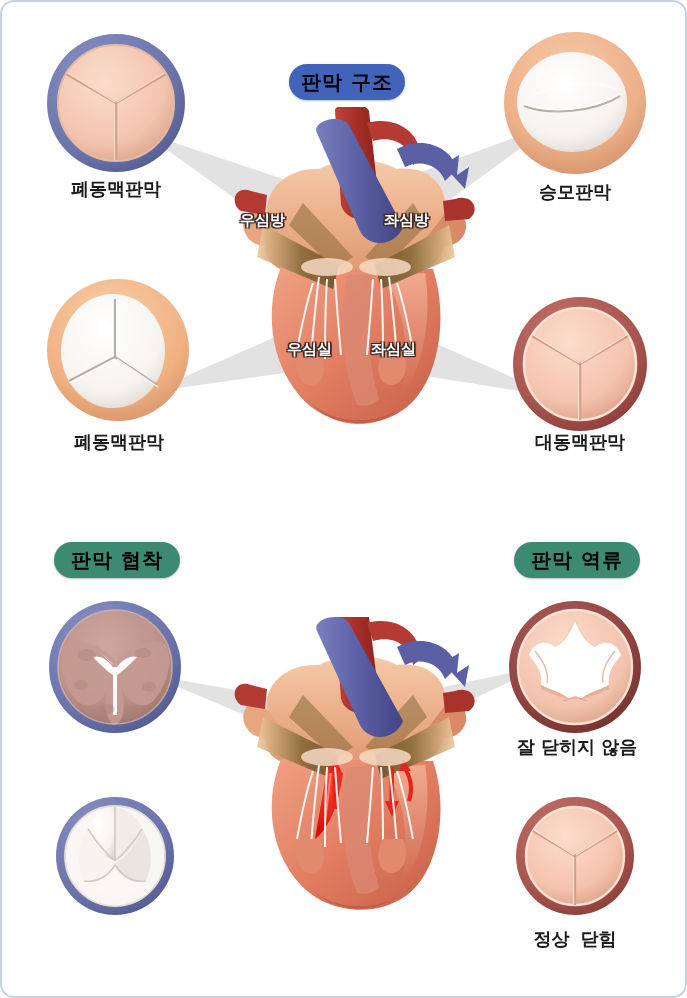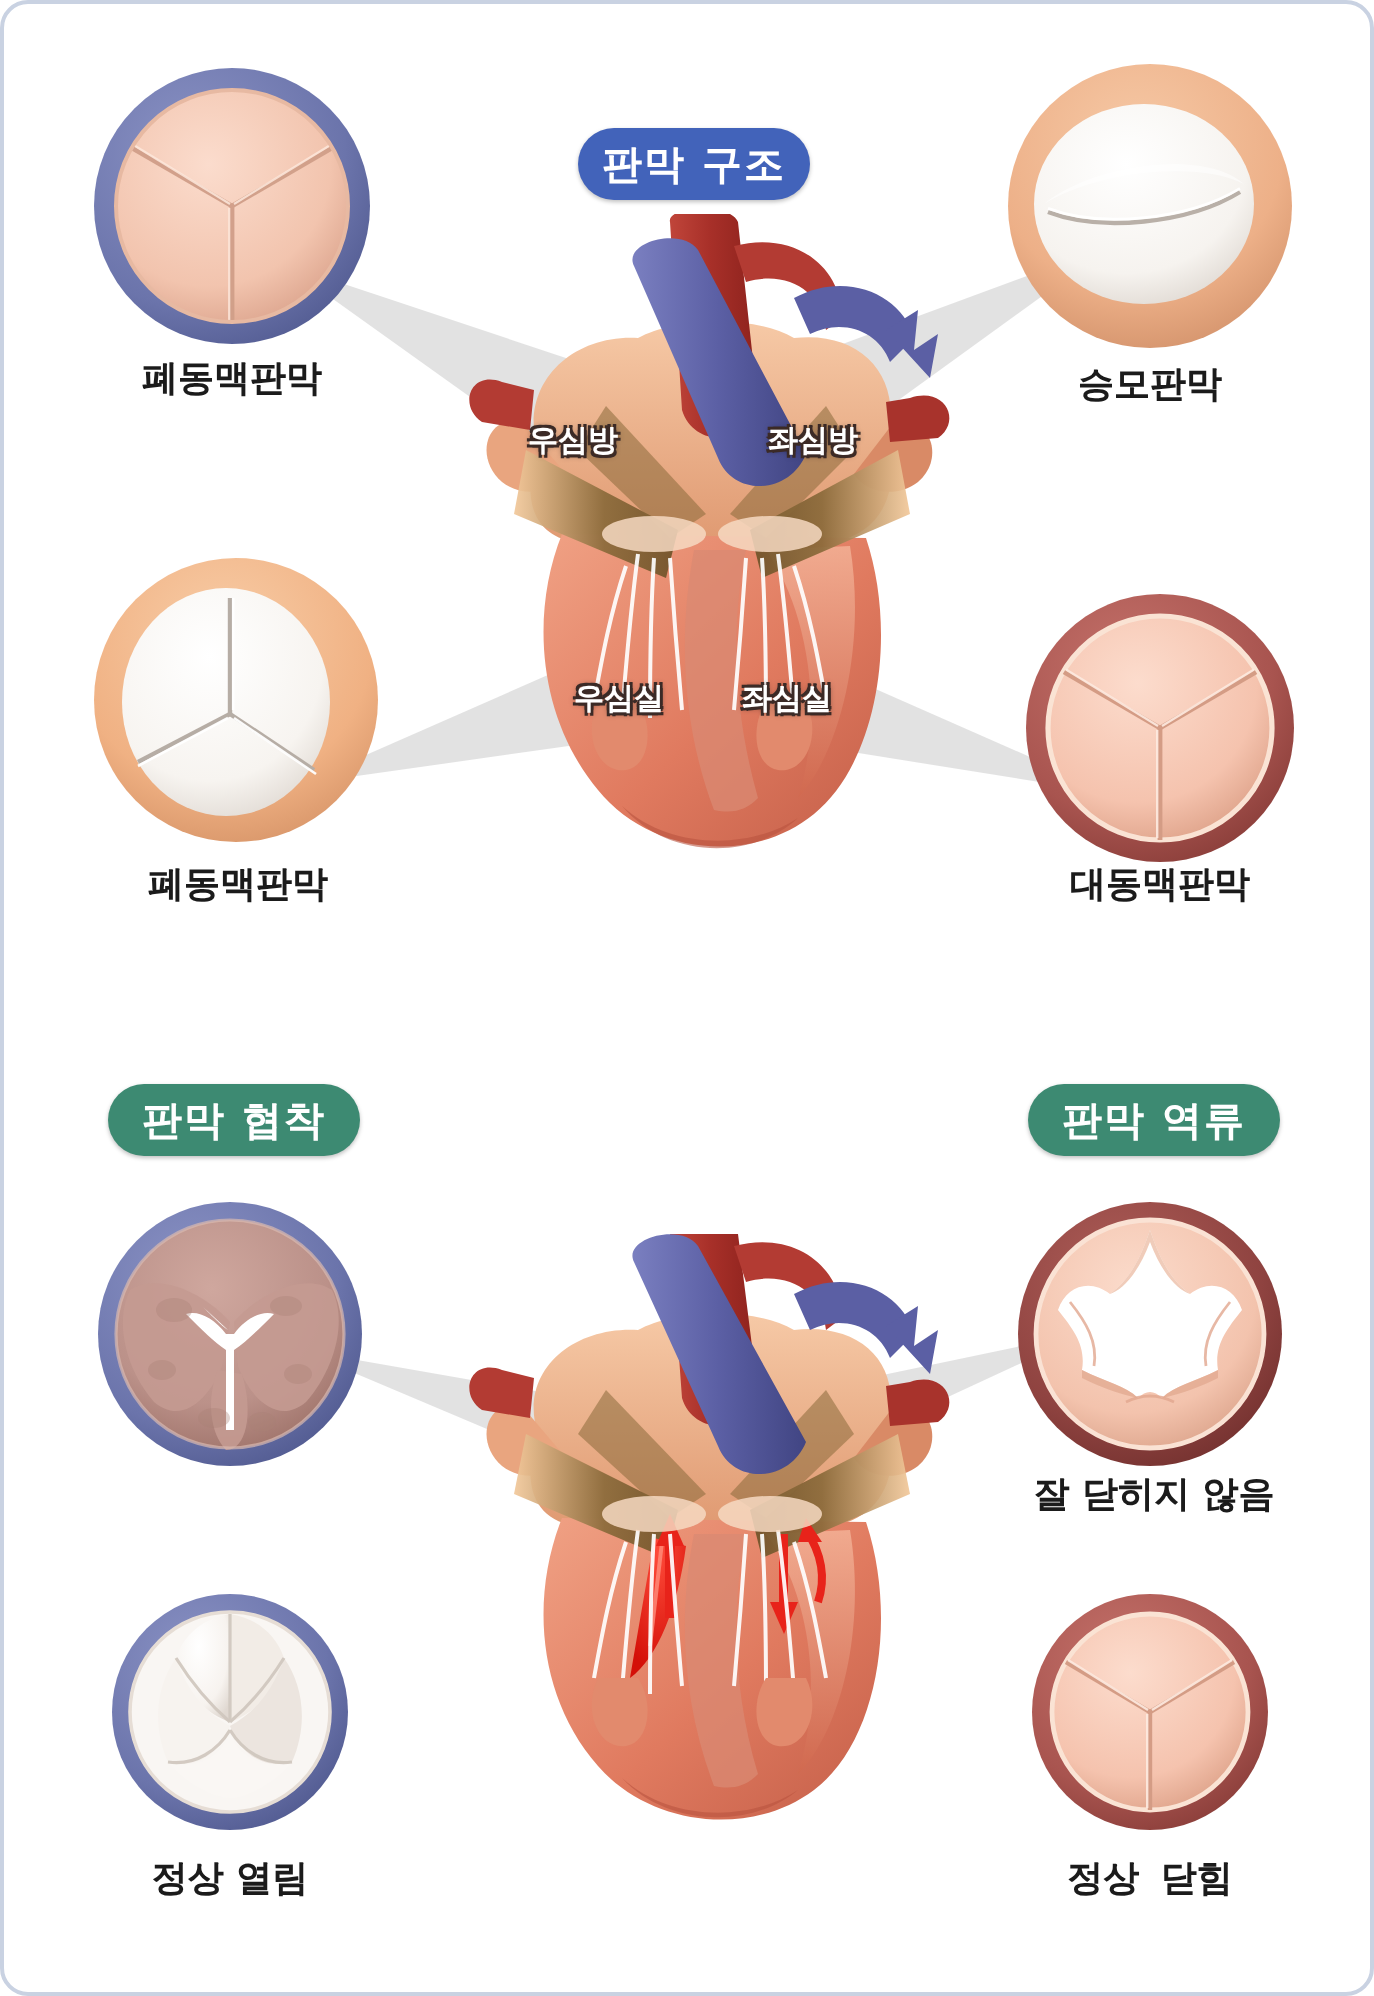--- a/index.html
+++ b/index.html
@@ -15,21 +15,21 @@
     border:2px solid #c9d2e2;
     border-radius:14px;
     box-sizing:border-box;
     overflow:hidden;
   }
 
   
   .badge{
     position:absolute;
     display:flex;align-items:center;justify-content:center;
-    color:#ffffff;
+    color:#000000;
     font-weight:bold;
     font-size:20px;
     letter-spacing:1px;
     border-radius:999px;
     box-shadow:0 1px 2px rgba(0,0,0,.25);
     white-space:nowrap;
   }
   .badge.blue{background:#4263ba;}
   .badge.green{background:#3d8a72;}
 
@@ -189,21 +189,21 @@
       <path d="M92 244 C84 260 92 280 106 278 C118 276 120 256 112 244 Z" fill="#e28a6d"></path>
       <path d="M196 244 C204 260 196 280 182 278 C170 276 168 256 176 244 Z" fill="#e28a6d"></path>
 
       <ellipse cx="120" cy="160" rx="26" ry="9" fill="#f6d9c2" opacity=".85"></ellipse>
       <ellipse cx="178" cy="160" rx="26" ry="9" fill="#f6d9c2" opacity=".85"></ellipse>
 
       <path d="M104 296 C126 322 168 324 192 302 C168 318 128 318 104 296 Z" fill="#b9543f" opacity=".6"></path>
     </svg>
   </div>
 
-  <span class="heart-label" style="left:262px;top:209px;">우심방</span>
+  <span class="heart-label" style="left:238px;top:209px;">우심방</span>
   <span class="heart-label" style="left:382px;top:209px;">좌심방</span>
   <span class="heart-label" style="left:285px;top:338px;">우심실</span>
   <span class="heart-label" style="left:369px;top:338px;">좌심실</span>
 
   <div class="badge blue" style="left:287px;top:62px;width:116px;height:36px;">
     <span>판막 구조</span>
   </div>
 
   <div class="valve" style="left:43px;top:30px;width:142px;height:142px;">
     <svg viewBox="0 0 142 142">
@@ -548,21 +548,20 @@
       <g stroke="#cfc6bd" stroke-width="1.6" fill="none" opacity=".9">
         <path d="M61 12 L61 66"></path>
         <path d="M34 34 C44 50 54 60 61 66"></path>
         <path d="M88 34 C78 50 68 60 61 66"></path>
         <path d="M30 86 C44 88 55 80 61 70"></path>
         <path d="M92 86 C78 88 67 80 61 70"></path>
       </g>
       <circle cx="61" cy="61" r="50" fill="none" stroke="#e6ddd5" stroke-width="1.8"></circle>
     </svg>
   </div>
-  <div class="caption" style="left:43px;top:925px;width:140px;">정상 열림</div>
 
   <div class="valve" style="left:512px;top:793px;width:122px;height:122px;">
     <svg viewBox="0 0 122 122">
       <defs>
         <radialGradient id="ringCls" cx="38%" cy="28%" r="80%">
           <stop offset="0%" stop-color="#c4716a"></stop>
           <stop offset="68%" stop-color="#a8544f"></stop>
           <stop offset="100%" stop-color="#883c38"></stop>
         </radialGradient>
         <radialGradient id="leafCls" cx="40%" cy="30%" r="76%">

